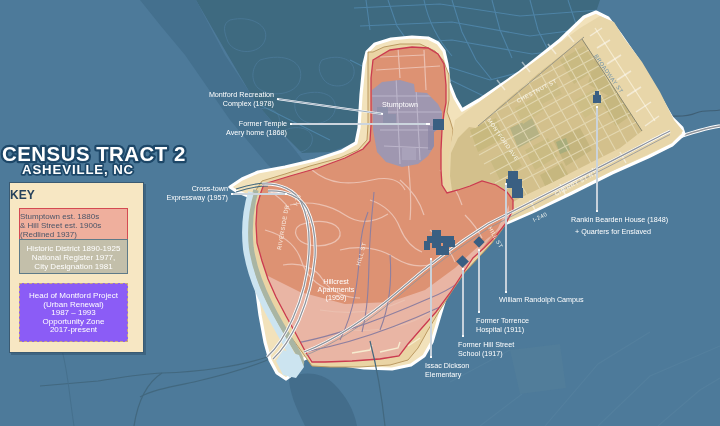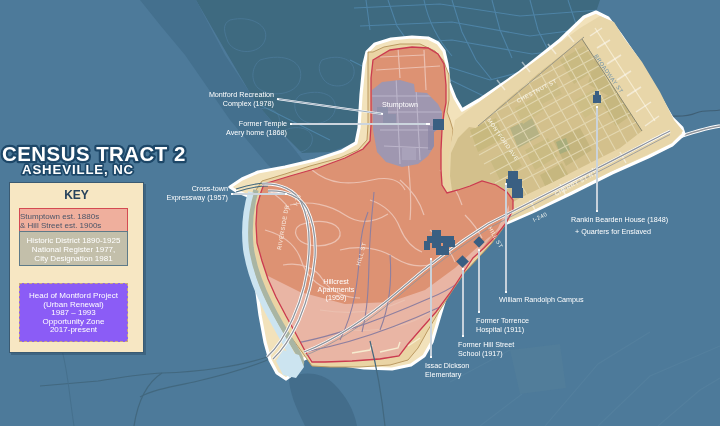--- a/index.html
+++ b/index.html
@@ -347,21 +347,21 @@
 
   <text class="st" transform="translate(281,250) rotate(-80)">RIVERSIDE DR</text>
 
   <text x="2" y="161" font-family="Liberation Sans, sans-serif" font-size="20.4" font-weight="bold" letter-spacing="0.5" fill="#ffffff" stroke="#1d4768" stroke-width="4.5" paint-order="stroke" stroke-linejoin="round">CENSUS TRACT 2</text>
 
   <text x="78" y="174" text-anchor="middle" font-family="Liberation Sans, sans-serif" font-size="13.2" font-weight="bold" letter-spacing="0.9" fill="#ffffff" stroke="#1d4768" stroke-width="3.4" paint-order="stroke" stroke-linejoin="round">ASHEVILLE, NC</text>
 </svg>
 
 <div style="position:absolute;left:9px;top:182px;width:133px;height:169px;background:#f7e7c3;border:1.5px solid #3a5a72;box-shadow:2px 2px 0 rgba(20,40,60,0.25);">
 
-  <div style="text-align:center;font-size:12px;font-weight:bold;color:#27425c;margin-top:5px;">KEY</div>
+  <div style="text-align:left;font-size:12px;font-weight:bold;color:#27425c;margin-top:5px;">KEY</div>
 
   <div style="position:absolute;left:9px;top:25px;width:109px;height:32px;background:#efaf9d;border:1.5px solid #d44a52;color:#4a5568;font-size:8px;text-align:left;line-height:9px;padding-top:3px;box-sizing:border-box;">Stumptown est. 1880s<br>&amp; Hill Street est. 1900s<br>(Redlined 1937)</div>
 
-  <div style="position:absolute;left:9px;top:48px;width:109px;height:35px;background:#c3bfaa;border:1.5px solid #5e7a88;color:#ffffff;font-size:8px;text-align:center;line-height:9px;padding-top:4px;box-sizing:border-box;">Historic District 1890-1925<br>National Register 1977,<br>City Designation 1981</div>
+  <div style="position:absolute;left:9px;top:56px;width:109px;height:35px;background:#c3bfaa;border:1.5px solid #5e7a88;color:#ffffff;font-size:8px;text-align:center;line-height:9px;padding-top:4px;box-sizing:border-box;">Historic District 1890-1925<br>National Register 1977,<br>City Designation 1981</div>
 
   <div style="position:absolute;left:9px;top:100px;width:109px;height:59px;background:#8b5cf6;border:1.5px dashed #c9a977;color:#ffffff;font-size:8px;text-align:center;line-height:8.6px;padding-top:8px;box-sizing:border-box;">Head of Montford Project<br>(Urban Renewal)<br>1987 – 1993<br>Opportunity Zone<br>2017-present</div>
 </div>
 </div>
 
 </body></html>

